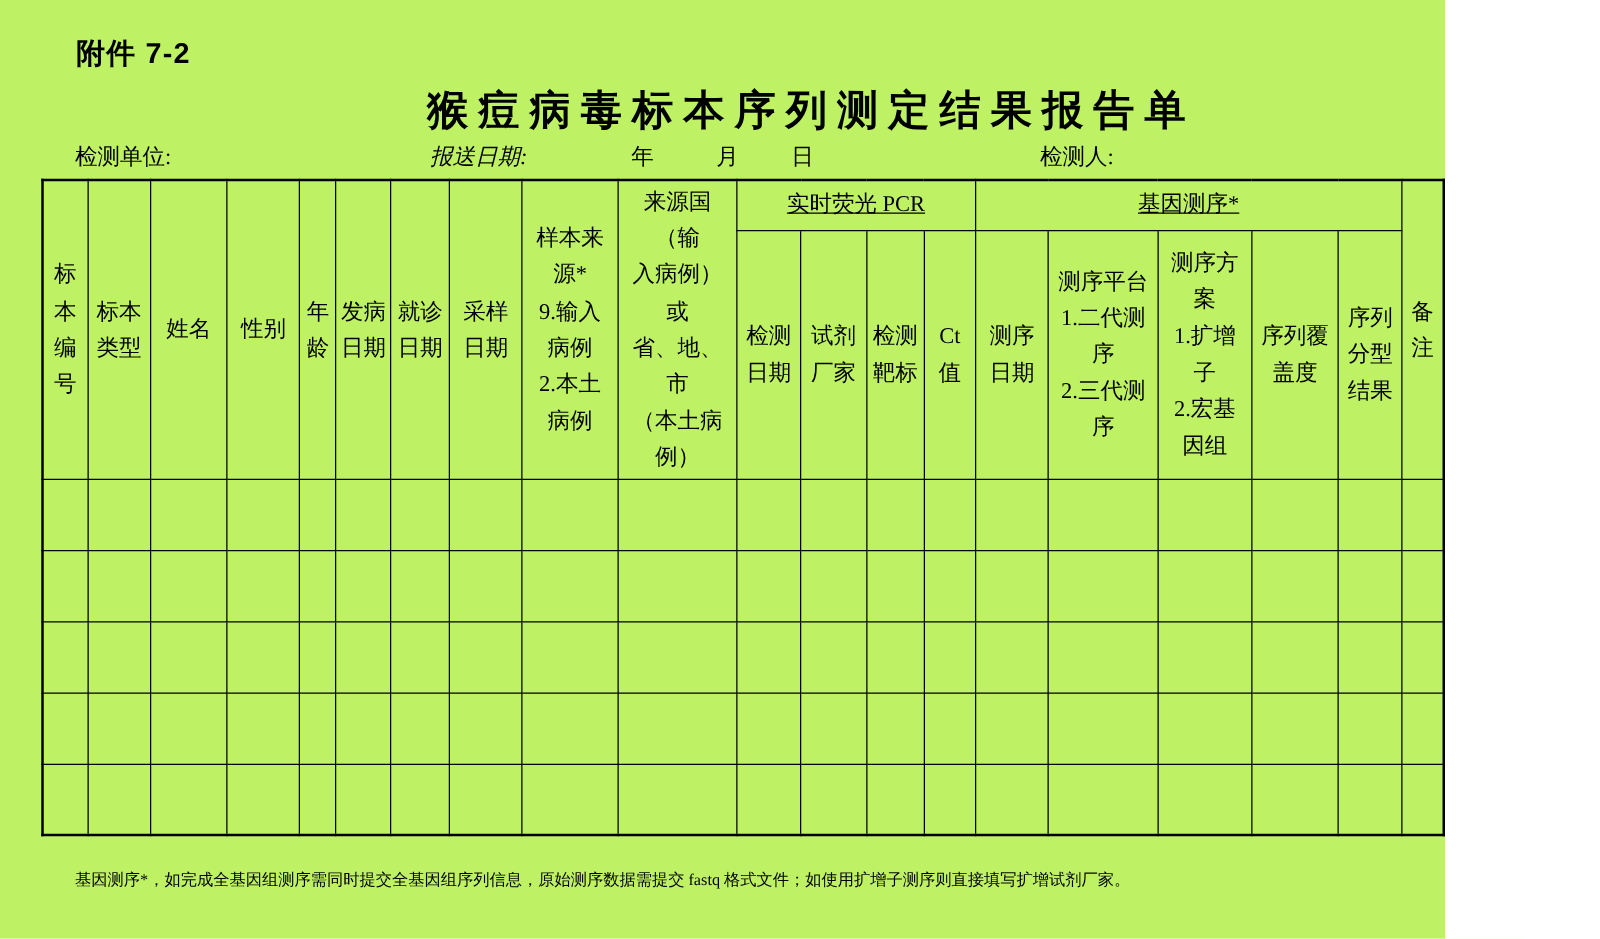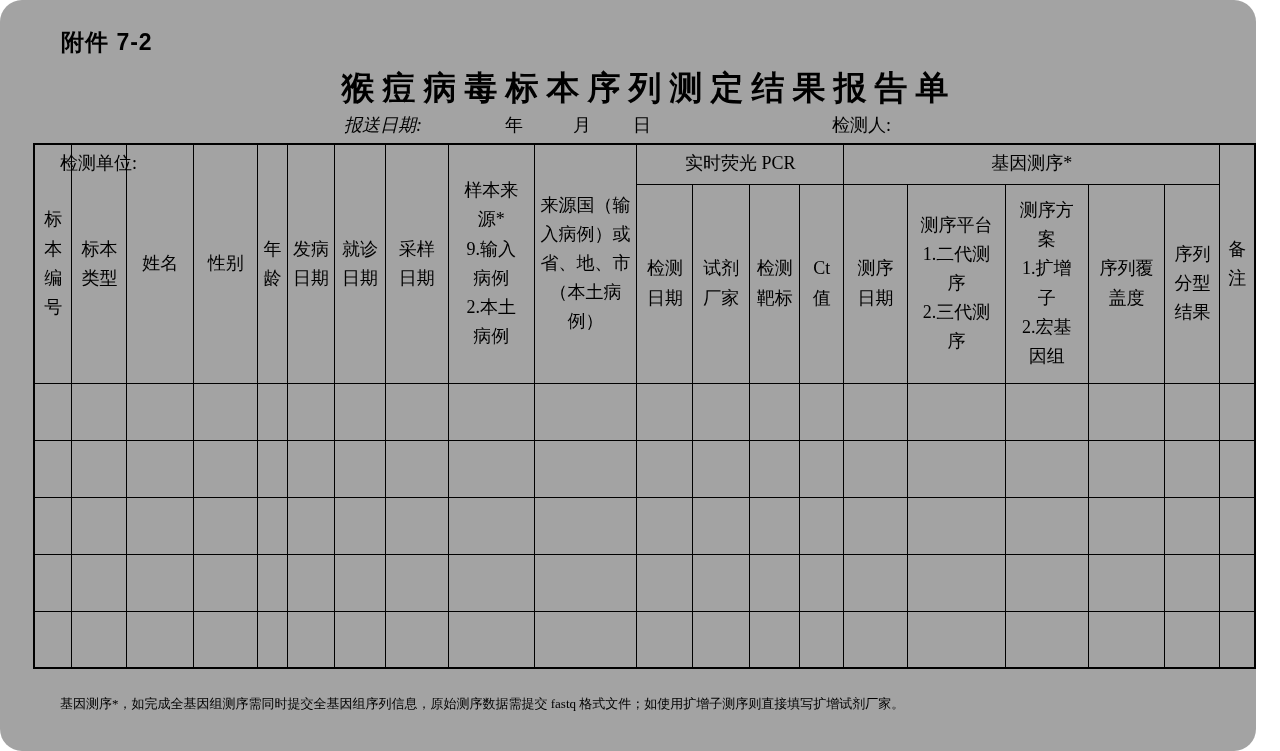--- a/index.html
+++ b/index.html
@@ -4,24 +4,23 @@
 <style>
   * { margin: 0; padding: 0; box-sizing: border-box; }
   html, body { background: #ffffff; }
   body {
     width: 1280px; height: 751px;
     font-family: "Liberation Serif", serif;
     color: #000;
   }
   .page {
     position: relative;
-    width: 1256px; height: 751px;
-    background: #a3a3a3;
+    width: 1156px; height: 751px;
+    background: #bef264;
     overflow: hidden;
-    border-radius: 22px;
   }
   .attachment {
     position: absolute;
     left: 61px; top: 27px;
     font-family: "Liberation Sans", sans-serif;
     font-size: 23px;
     font-weight: 600;
     letter-spacing: 1px;
   }
   .title {
@@ -34,21 +33,21 @@
     letter-spacing: 8px;
     white-space: nowrap;
   }
   .meta {
     position: absolute;
     left: 0; top: 113px;
     width: 1280px; height: 30px;
     font-size: 18px;
   }
   .meta span { position: absolute; top: 0; white-space: nowrap; }
-  .m-unit      { left: 60px; margin-top: 38px; }
+  .m-unit      { left: 60px; }
   .m-datelabel { left: 344px; font-style: italic; }
   .m-year      { left: 505px; }
   .m-month     { left: 573px; }
   .m-day       { left: 633px; }
   .m-inspector { left: 832px; }
 
   table.report {
     position: absolute;
     left: 33px; top: 143px;
     border-collapse: collapse;
@@ -60,21 +59,21 @@
     text-align: center;
     vertical-align: middle;
     font-weight: normal;
     font-size: 18px;
     line-height: 1.62;
     white-space: pre-line;
     padding: 1px 2px;
     overflow: hidden;
   }
   tr.group-row { height: 40px; }
-  tr.group-row th.group { line-height: 1.2; }
+  tr.group-row th.group { line-height: 1.2; text-decoration: underline; }
   tr.sub-row th { height: 199px; }
   tbody tr { height: 57px; }
   tbody td { border-color: #555; }
   tbody tr td { border-top-color: #777; }
   tbody tr:first-child td { border-top-color: #000; }
 
   .c1  { width: 38px; }  .c2  { width: 55px; }  .c3  { width: 67px; }
   .c4  { width: 64px; }  .c5  { width: 30px; }  .c6  { width: 47px; }
   .c7  { width: 51px; }  .c8  { width: 63px; }  .c9  { width: 86px; }
   .c10 { width: 103px; } .c11 { width: 56px; }  .c12 { width: 57px; }

